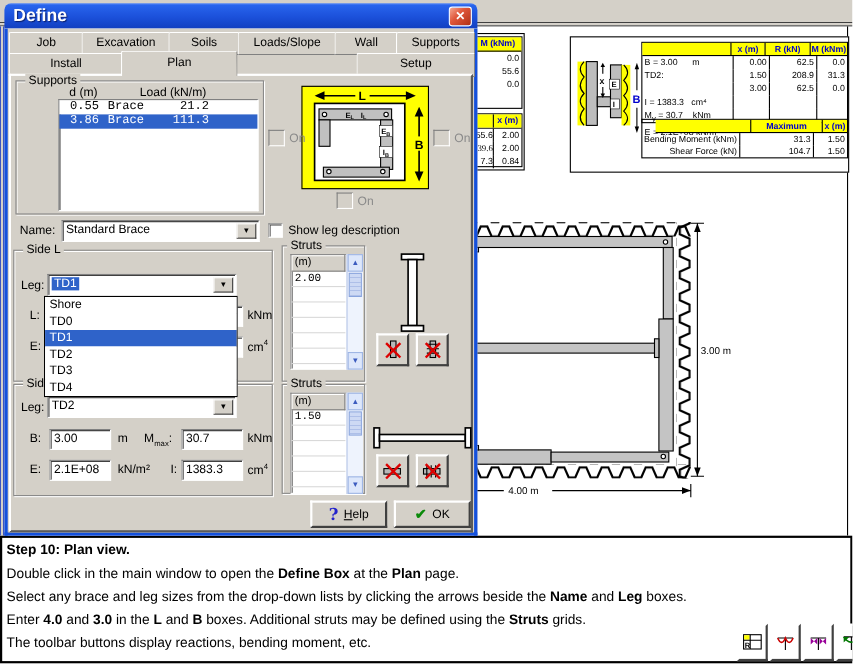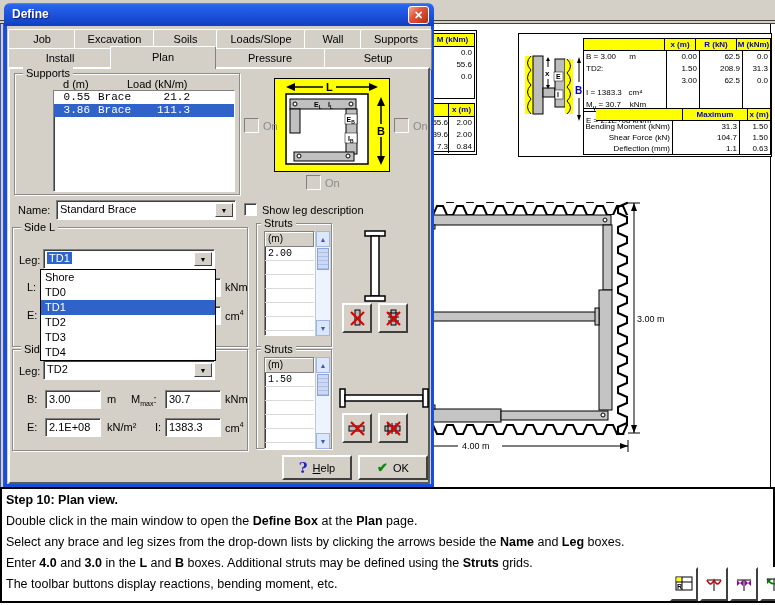--- a/index.html
+++ b/index.html
@@ -68,21 +68,21 @@
   <div class="a" style="left:1px;top:72px;width:45px;height:49px;border:1px solid #000;">
     <div style="display:flex;height:12px;border-bottom:1px solid #000;">
       <div class="yhead" style="width:17px;height:12px;"></div>
       <div class="yhead" style="flex:1;height:12px;line-height:12px;border-left:1px solid #000;">x (m)</div>
     </div>
     <div style="display:flex;height:12px;">
       <div class="bgtbl" style="width:17px;text-align:right;line-height:12px;">55.6</div>
       <div class="bgtbl cell" style="flex:1;line-height:12px;">2.00</div>
     </div>
     <div style="display:flex;height:12px;">
-      <div class="bgtbl" style="width:17px;text-align:right;line-height:12px;">39.6</div>
+      <div class="bgtbl" style="width:17px;text-align:right;line-height:12px;font-family:Liberation Serif, serif;">39.6</div>
       <div class="bgtbl cell" style="flex:1;line-height:12px;">2.00</div>
     </div>
     <div style="display:flex;height:12px;">
       <div class="bgtbl" style="width:17px;text-align:right;line-height:12px;">7.3</div>
       <div class="bgtbl cell" style="flex:1;line-height:12px;">0.84</div>
     </div>
   </div>
 </div>
 
 <div class="a" style="left:518px;top:33px;width:254px;height:124px;border:1px solid #000;background:#fff;">
@@ -158,25 +158,20 @@
     </div>
     <div style="display:flex;height:11px;">
       <div class="bgtbl" style="width:86px;line-height:11px;text-align:right;padding-right:2px;">Bending Moment (kNm)</div>
       <div class="bgtbl cell" style="width:64px;line-height:11px;">31.3</div>
       <div class="bgtbl cell" style="flex:1;line-height:11px;">1.50</div>
     </div>
     <div style="display:flex;height:11px;">
       <div class="bgtbl" style="width:86px;line-height:11px;text-align:right;padding-right:2px;">Shear Force (kN)</div>
       <div class="bgtbl cell" style="width:64px;line-height:11px;">104.7</div>
       <div class="bgtbl cell" style="flex:1;line-height:11px;">1.50</div>
-    </div>
-    <div style="display:flex;height:11px;">
-      <div class="bgtbl" style="width:86px;line-height:11px;text-align:right;padding-right:2px;">Deflection (mm)</div>
-      <div class="bgtbl cell" style="width:64px;line-height:11px;">1.1</div>
-      <div class="bgtbl cell" style="flex:1;line-height:11px;">0.63</div>
     </div>
   </div>
 </div>
 
 <svg class="a" style="left:370px;top:190px;" width="310" height="272">
   <defs>
     <pattern id="corrU" width="20" height="13" patternUnits="userSpaceOnUse">
       <path d="M0,12 h3 l4,-9 h6 l4,9 h3" fill="none" stroke="#000" stroke-width="2"></path>
     </pattern>
     <pattern id="corrD" width="20" height="13" patternUnits="userSpaceOnUse">
@@ -259,36 +254,35 @@
       <line x1="2" y1="4" x2="16" y2="4" stroke="#000"></line>
         <line x1="9" y1="4" x2="9" y2="16" stroke="#000"></line>
       <polygon points="2,4 7,4 2,9" fill="#007700"></polygon>
       <path d="M2,4 Q8,13 16,5" fill="none" stroke="#007700" stroke-width="1.5"></path>
     </svg>
   </div>
 </div>
 
 <div class="a" style="left:4px;top:3px;width:430px;height:484px;z-index:10;">
   <div class="a titlebar" style="left:0;top:0;width:430px;height:23px;">
-    <span style="color:#fff;font-weight:bold;font-size:12px;line-height:23px;padding-left:8px;text-shadow:1px 1px 1px rgba(0,0,40,0.6);display:inline-block;">Define</span>
+    <span style="color:#fff;font-weight:bold;font-size:16px;line-height:23px;padding-left:8px;text-shadow:1px 1px 1px rgba(0,0,40,0.6);display:inline-block;">Define</span>
     <div class="a" style="right:5px;top:3px;width:21px;height:18px;border:1px solid #fff;border-radius:3px;background:linear-gradient(135deg,#f5a993,#e0573b 40%,#b03015);color:#fff;font-size:11px;font-weight:bold;text-align:center;line-height:16px;">
       <span>✕</span>
     </div>
   </div>
   <div class="a dlg-border" style="left:0;top:23px;width:430px;height:461px;"></div>
 
   <div class="tab" style="left:4px;top:26px;width:66px;"><span>Job</span></div>
   <div class="tab" style="left:70px;top:26px;width:79px;"><span>Excavation</span></div>
   <div class="tab" style="left:149px;top:26px;width:63px;"><span>Soils</span></div>
   <div class="tab" style="left:212px;top:26px;width:88px;"><span>Loads/Slope</span></div>
   <div class="tab" style="left:300px;top:26px;width:56px;"><span>Wall</span></div>
   <div class="tab" style="left:356px;top:26px;width:70px;"><span>Supports</span></div>
   <div class="tab" style="left:4px;top:45px;width:102px;height:20px;line-height:19px;"><span>Install</span></div>
   <div class="tab active" style="left:106px;top:43px;width:104px;"><span>Plan</span></div>
-  <div class="tab" style="left:210px;top:45px;width:110px;height:20px;line-height:19px;"><span>Pressure</span></div>
   <div class="tab" style="left:320px;top:45px;width:106px;height:20px;line-height:19px;"><span>Setup</span></div>
   <div class="a raised" style="left:4px;top:64px;width:422px;height:417px;border-bottom-color:#5a5a5a;"></div>
 
   <div class="a group" style="left:10px;top:70px;width:226px;height:122px;">
     <span class="legend">Supports</span>
     <span class="lbl a" style="left:48px;top:4px;">d (m)</span>
     <span class="lbl a" style="left:112px;top:4px;">Load (kN/m)</span>
     <div class="a sunken" style="left:38px;top:16px;width:182px;height:102px;">
       <div class="mono" style="display:flex;height:13px;line-height:13px;font-size:11px;background:#fff;color:#000;">
         <span style="width:36px;text-align:right;">0.55</span>

